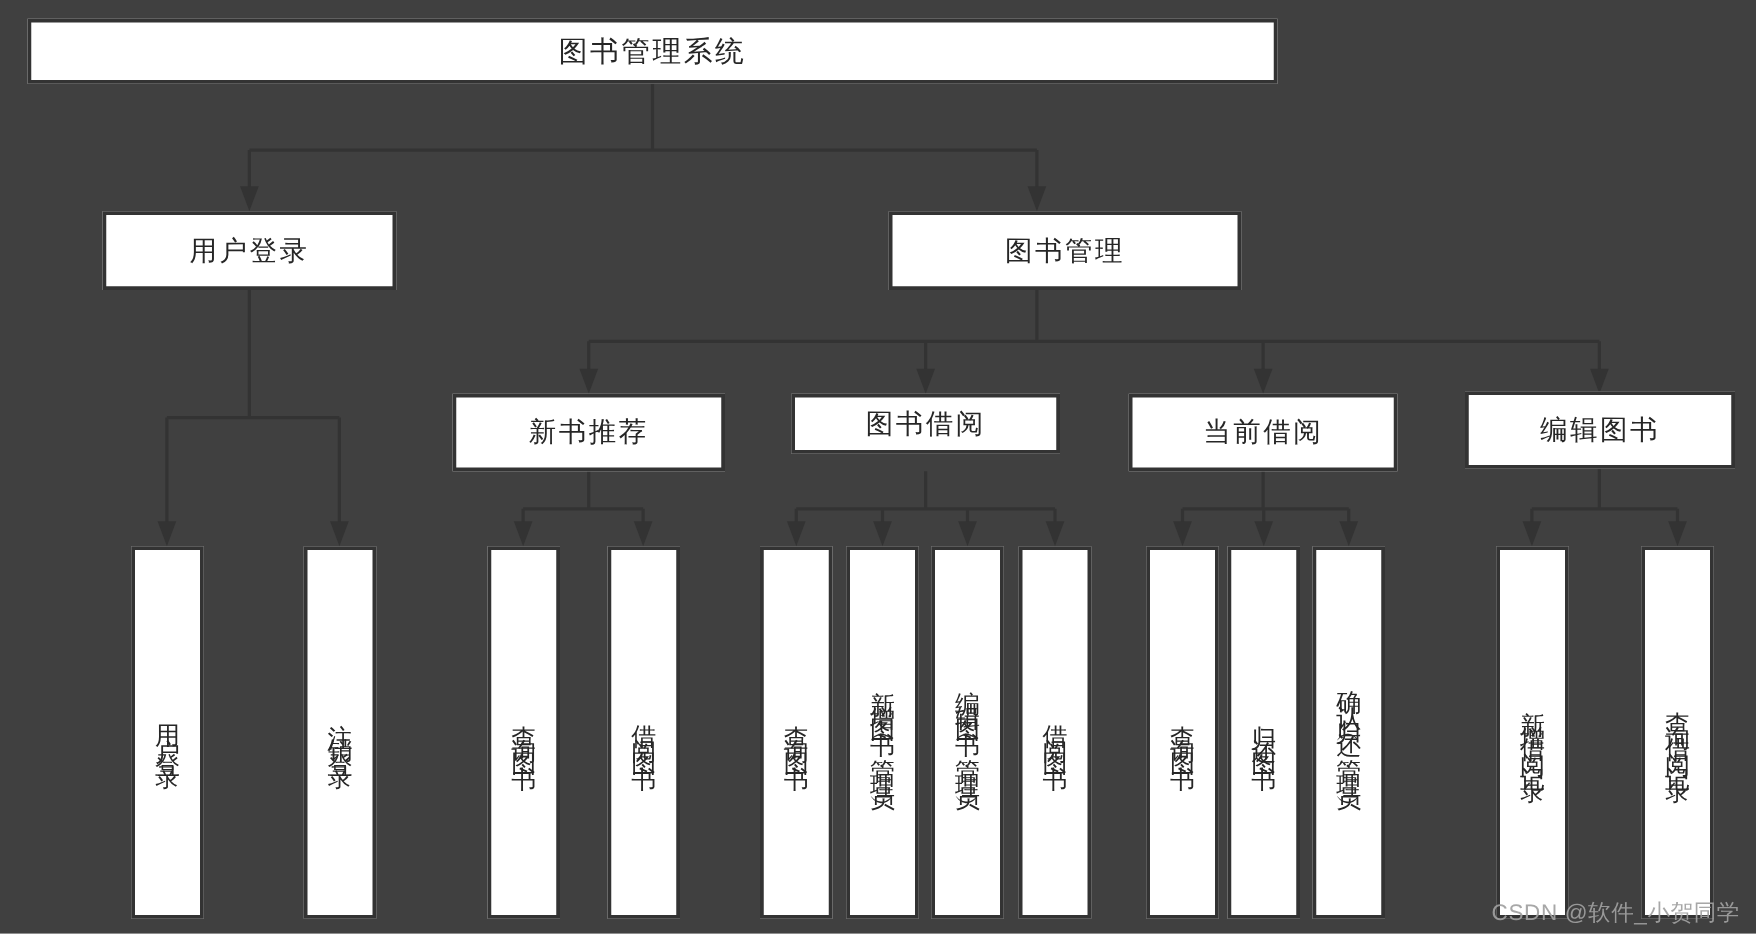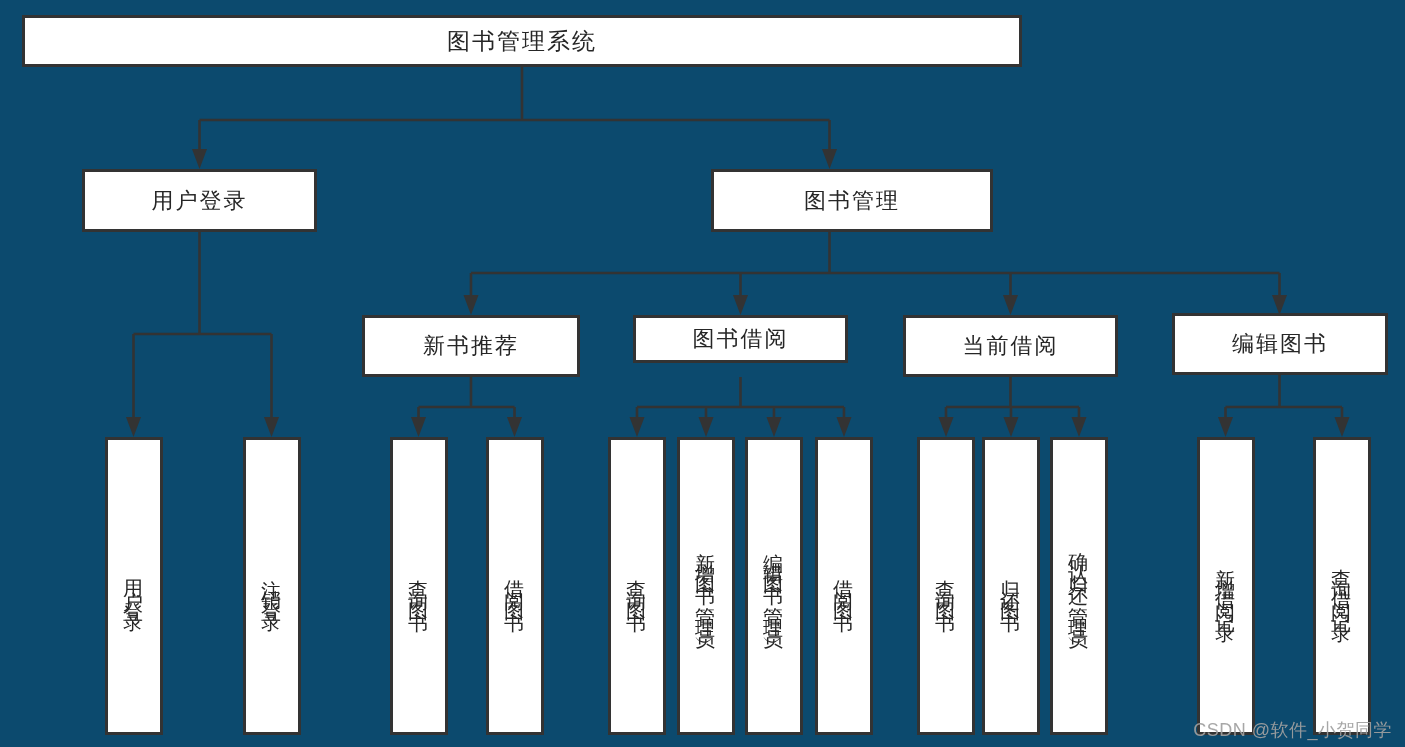--- a/index.html
+++ b/index.html
@@ -1,20 +1,20 @@
 <!DOCTYPE html>
 <html><head>
 <meta charset="utf-8">
 <style>
   html, body { margin: 0; padding: 0; background: #ffffff; }
   .canvas {
     position: relative;
     width: 1405px;
     height: 747px;
-    background: #0c4a6e;
+    background: #404040;
     font-family: "Liberation Sans", sans-serif;
     color: #262626;
     overflow: hidden;
   }
   svg.connectors {
     position: absolute;
     left: 0; top: 0;
     width: 1405px; height: 747px;
   }
   .box {

